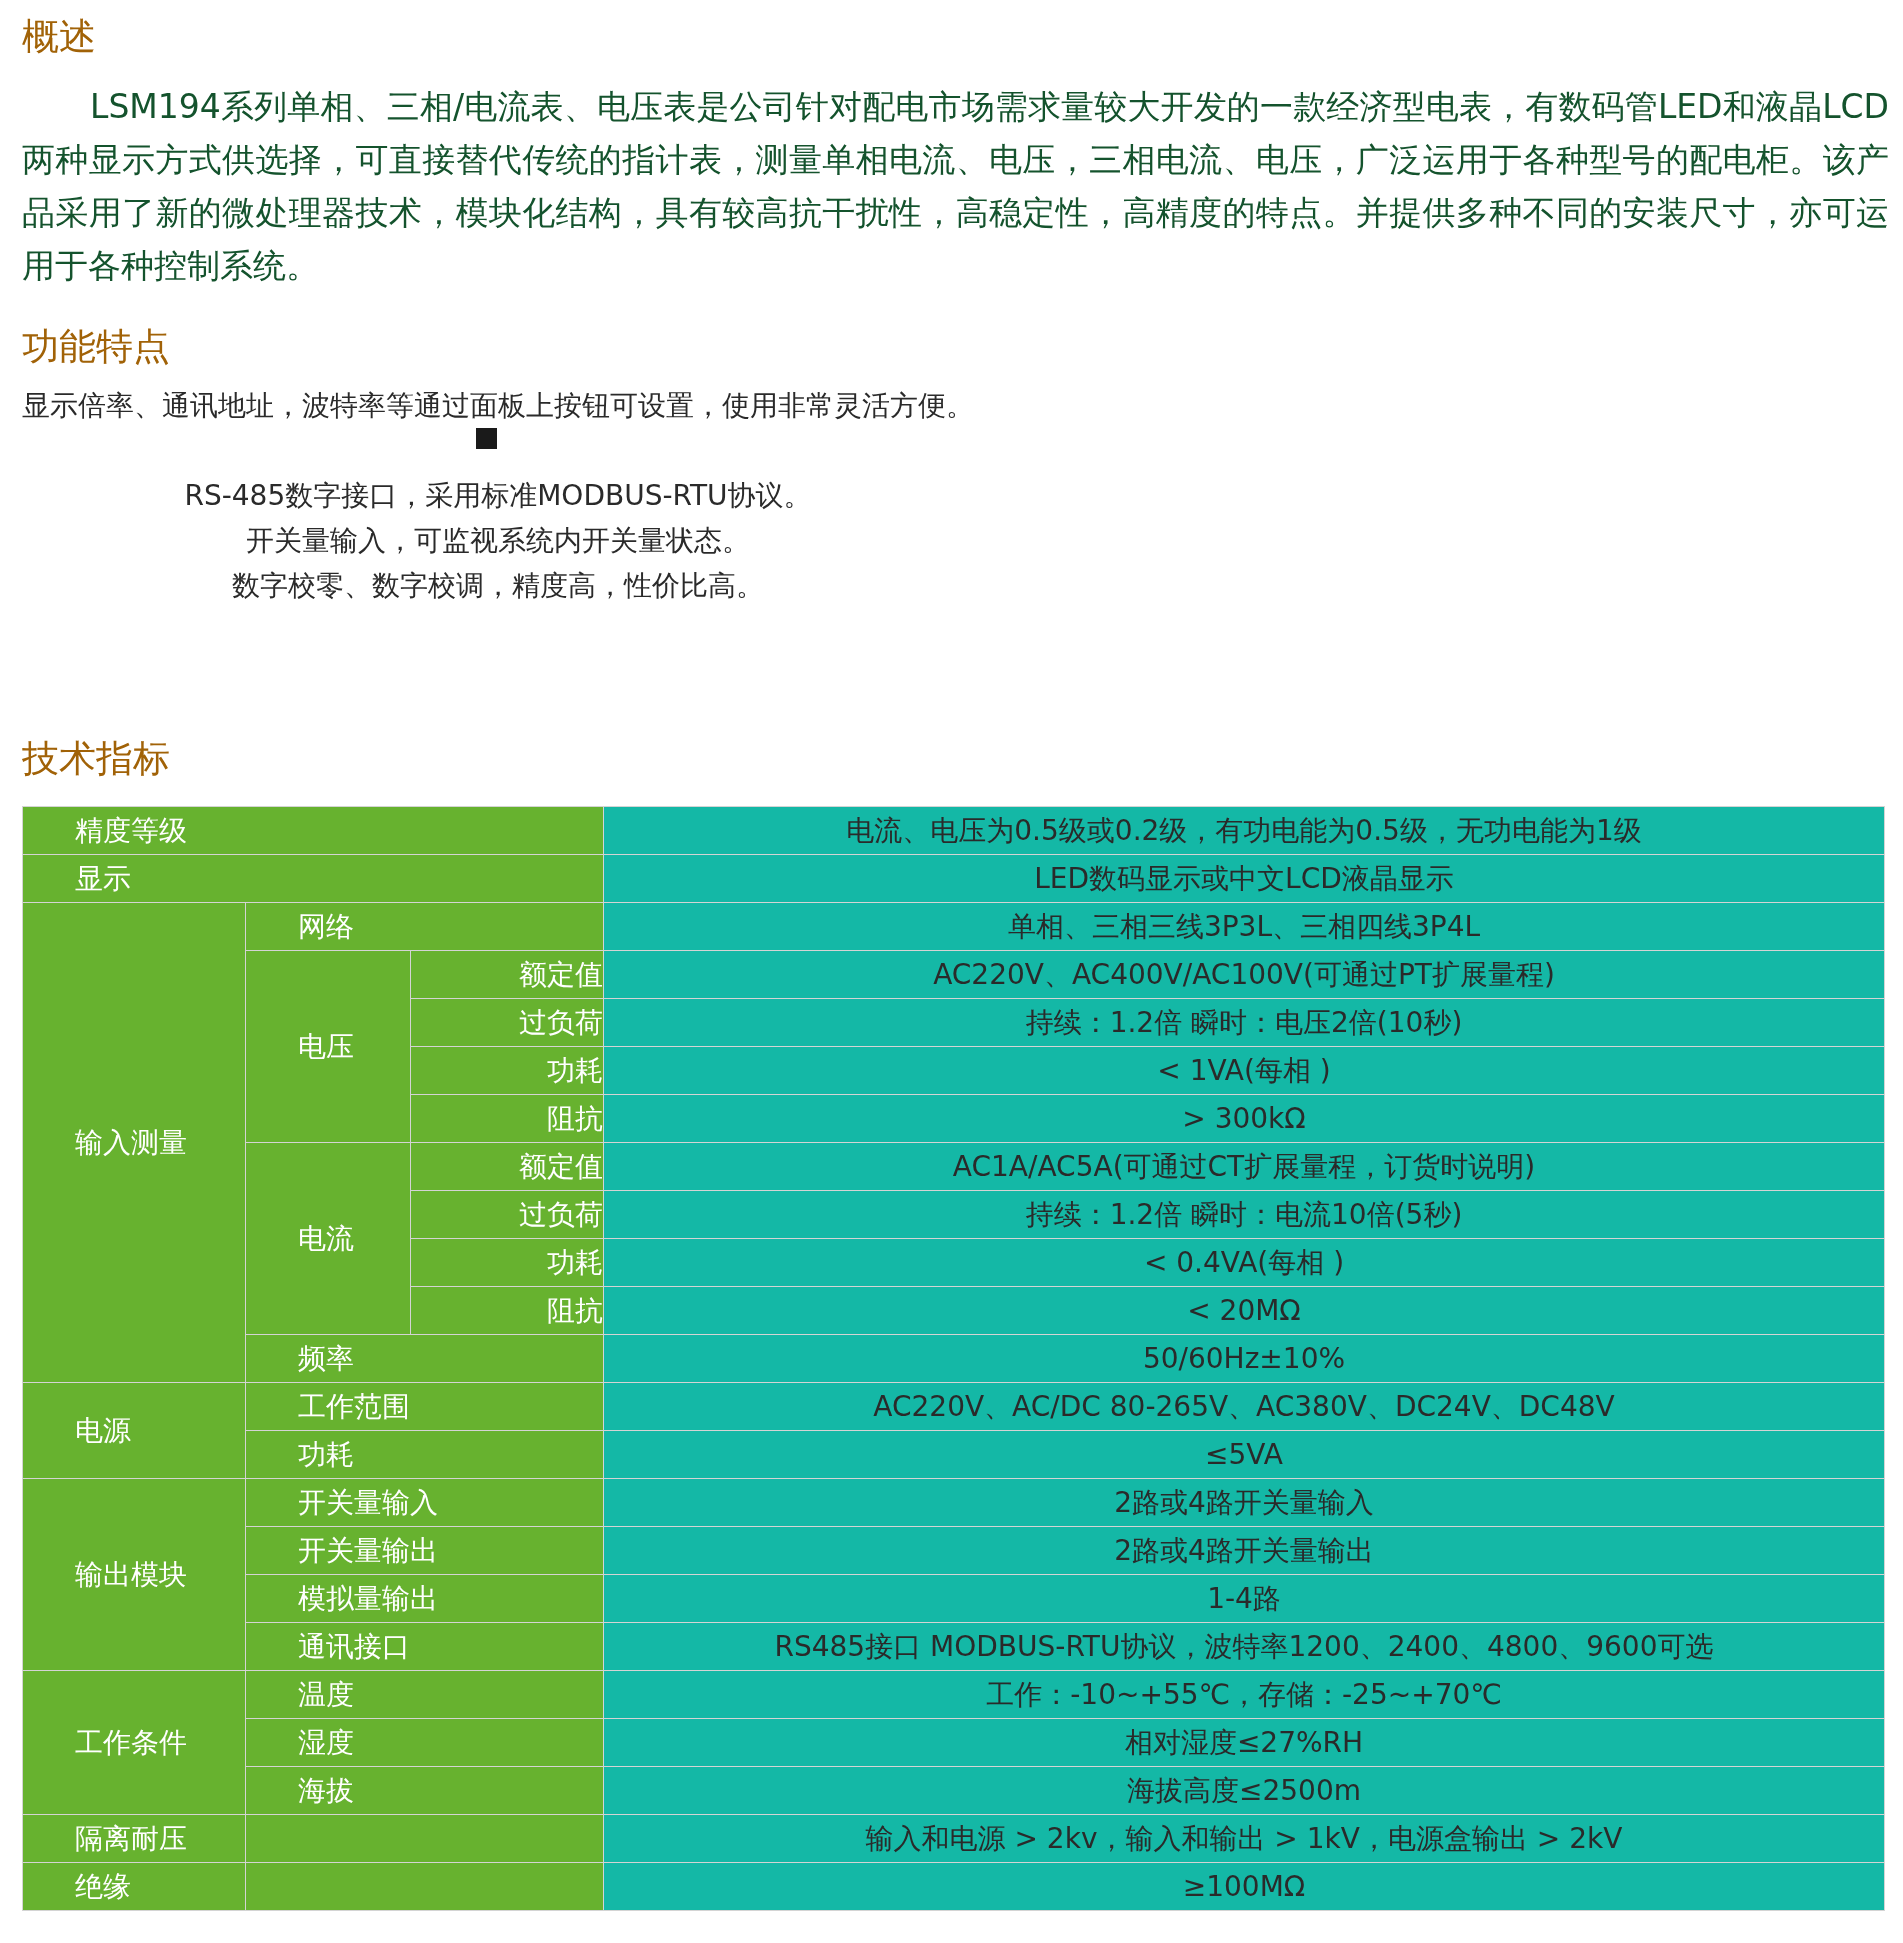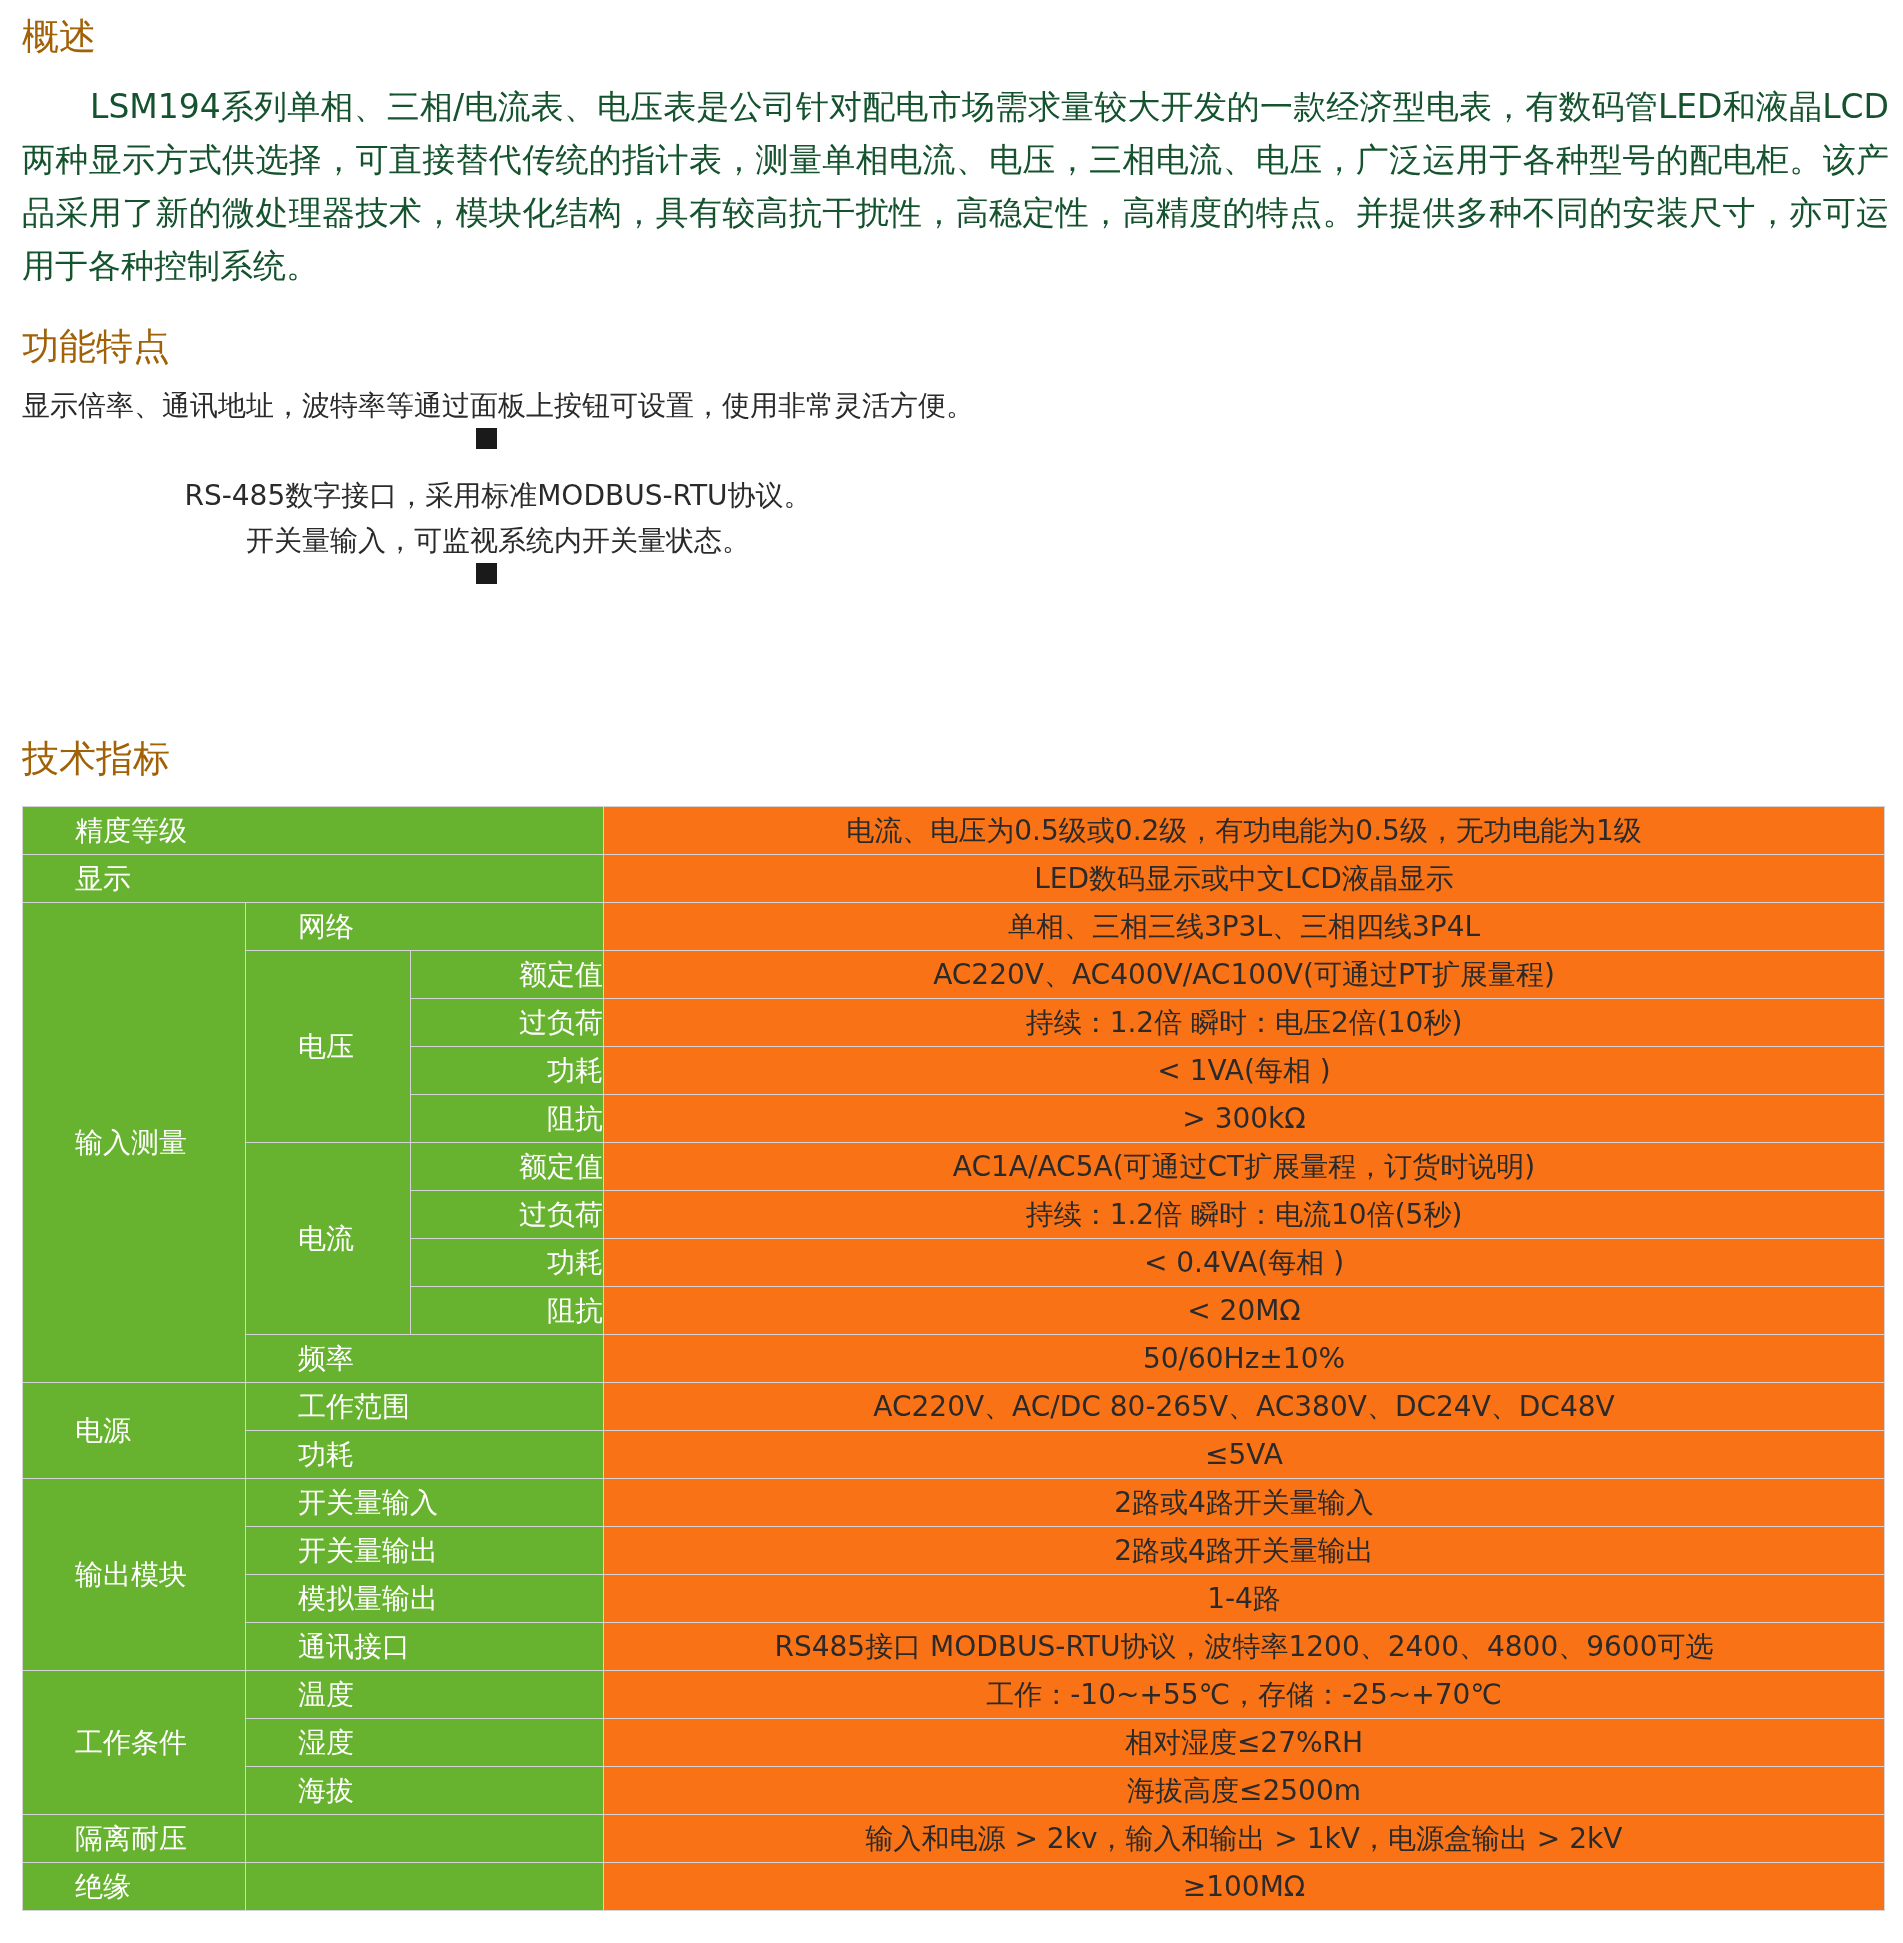--- a/index.html
+++ b/index.html
@@ -12,21 +12,21 @@
   .intro { position:absolute; left:22px; top:80px; width:1867px; font-size:33px; line-height:53px; color:#14532d; margin:0; text-align:justify; text-indent:68px; }
   .features { position:absolute; left:22px; top:383px; margin:0; padding:0; list-style:none; }
   .features li { font-size:28px; line-height:45px; height:45px; color:#2a2a2a; display:flex; align-items:center;flex-direction:column; }
   .bullet { width:21.4px; height:21.4px; background:#1a1a1a; display:inline-block; margin-right:23px; }
   table.spec { position:absolute; left:22px; top:806px; width:1862px; border-collapse:collapse; table-layout:fixed; }
   table.spec td { height:47px; border:1.8px solid #d4d4d4; padding:0; font-size:28px; }
   td.g { background:#67b22f; color:#ffffff; }
   td.g1 { padding-left:52px !important; }
   td.g2 { padding-left:52px !important; }
   td.g3 { padding-left:52px !important;text-align:right; }
-  td.v { background:#f97316; color:#2a2a2a; text-align:center; border-left:none; border-right:none; }
+  td.v { background:#14b8a6; color:#2a2a2a; text-align:center; border-left:none; border-right:none; }
   table.spec td.g { border-left:1.8px solid #d4d4d4; }
 </style>
 </head>
 <body>
 
 <h2 class="section-title" id="t1">概述</h2>
 <p class="intro">LSM194系列单相、三相/电流表、电压表是公司针对配电市场需求量较大开发的一款经济型电表，有数码管LED和液晶LCD两种显示方式供选择，可直接替代传统的指计表，测量单相电流、电压，三相电流、电压，广泛运用于各种型号的配电柜。该产品采用了新的微处理器技术，模块化结构，具有较高抗干扰性，高稳定性，高精度的特点。并提供多种不同的安装尺寸，亦可运用于各种控制系统。</p>
 
 <h2 class="section-title" id="t2">功能特点</h2>
 <ul class="features">
@@ -40,20 +40,21 @@
   <li>
       <span class="bullet"></span>
       <span>RS-485数字接口，采用标准MODBUS-RTU协议。</span>
     </li>
   <li>
       <span class="bullet"></span>
       <span>开关量输入，可监视系统内开关量状态。</span>
     </li>
   <li>
       <span class="bullet"></span>
+      <span>数字校零、数字校调，精度高，性价比高。</span>
     </li>
 </ul>
 
 <h2 class="section-title" id="t3">技术指标</h2>
 
 <table class="spec">
   <colgroup>
     <col style="width:223px">
       <col style="width:165px">
       <col style="width:193px">

